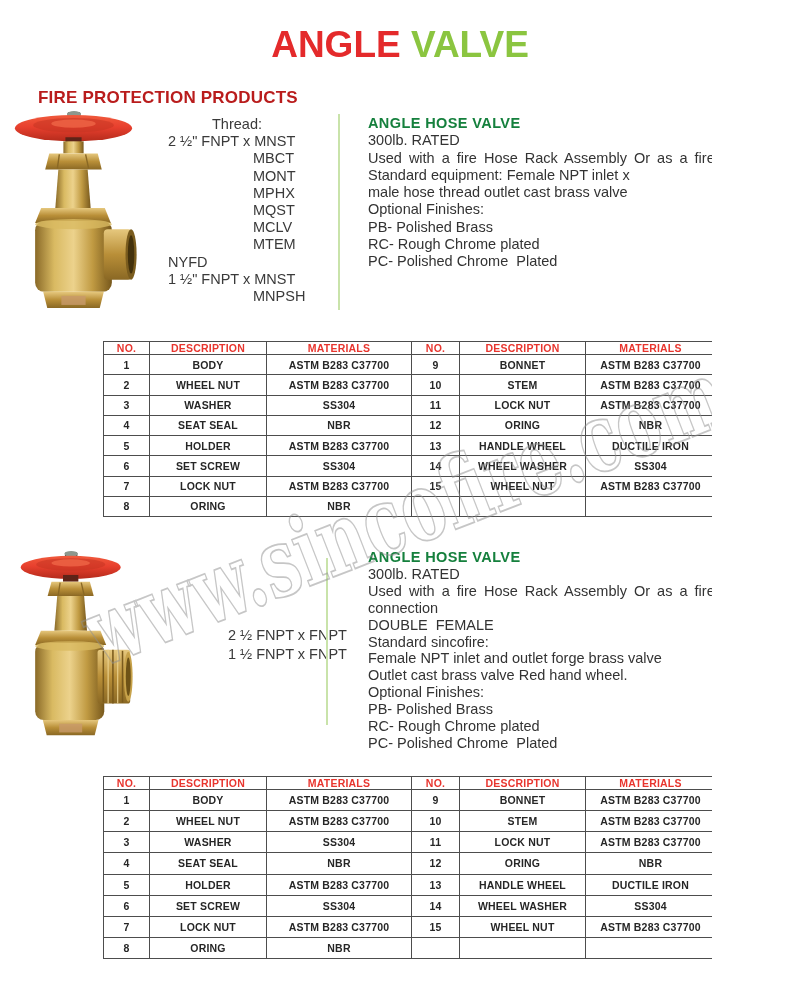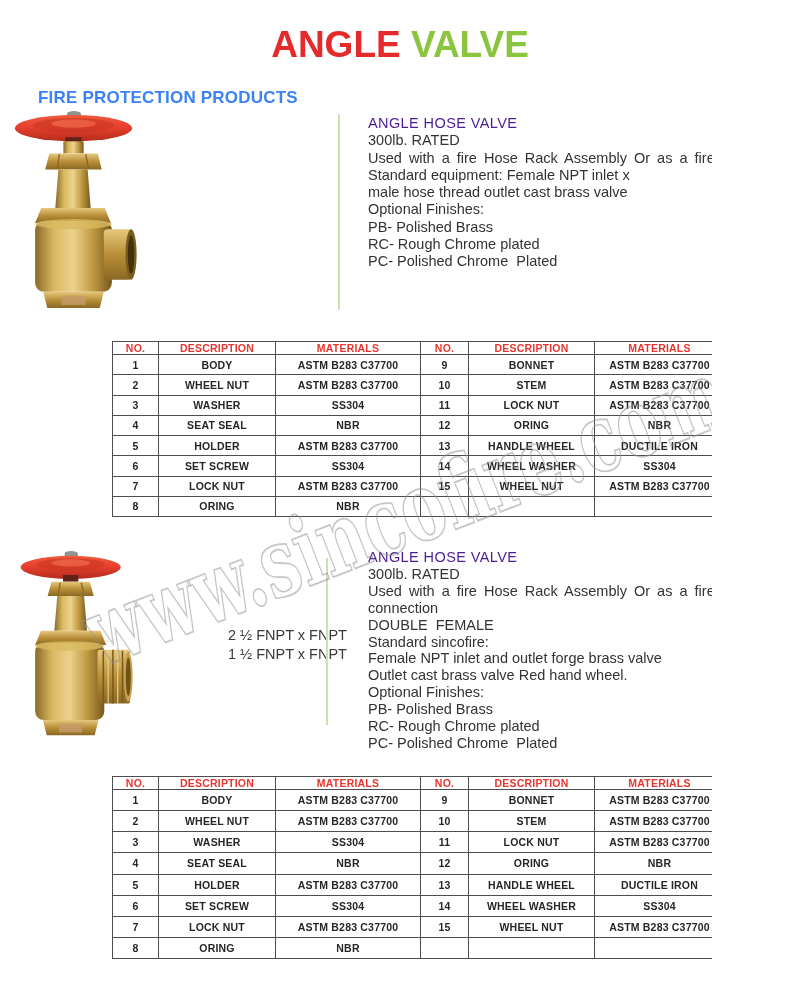--- a/index.html
+++ b/index.html
@@ -4,21 +4,21 @@
 <style>
   html,body{margin:0;padding:0;background:#fff;}
   .page{position:relative;width:712px;height:1000px;background:#fff;overflow:hidden;
         font-family:"Liberation Sans",sans-serif;color:#2e2e2e;}
 
   
   .title{position:absolute;top:24px;left:0;width:800px;text-align:center;
          font-size:37px;font-weight:bold;letter-spacing:0px;}
   .t-red{color:#e42a2b;}
   .t-green{color:#8bc540;}
-  .subtitle{position:absolute;left:38px;top:88px;font-size:17px;font-weight:bold;color:#3b82f6;letter-spacing:.2px;}
+  .subtitle{position:absolute;left:38px;top:88px;font-size:17px;font-weight:bold;color:#b91c1c;letter-spacing:.2px;}
 
   
   .valve{position:absolute;}
   .v1{left:10px;top:110px;width:128px;height:202px;}
   .v2{left:14px;top:550px;width:122px;height:192px;}
 
   
   .thread1{position:absolute;left:168px;top:116px;font-size:14.5px;line-height:17.2px;color:#3a3a3a;}
   .thread1 .tl{white-space:pre;}
   .thread1 .c{padding-left:44px;}
@@ -28,26 +28,26 @@
 
   
   .vdiv{position:absolute;width:2px;background:#c9e3aa;}
   .d1{left:338px;top:114px;height:196px;}
   .d2{left:326px;top:558px;height:167px;}
 
   
   .desc{position:absolute;left:368px;width:418px;font-size:14.5px;line-height:17.3px;color:#333;}
   .desc1{top:115px;}
   .desc2{top:549px;line-height:16.9px;}
-  .dh{font-weight:normal;color:#4c1d95;letter-spacing:.4px;white-space:pre;}
+  .dh{font-weight:bold;color:#15803d;letter-spacing:.4px;white-space:pre;}
   .dl{white-space:pre;}
   .wide{word-spacing:3px;}
 
   
-  .parts{position:absolute;left:112px;width:586px;border-collapse:collapse;table-layout:fixed;}
+  .parts{position:absolute;left:103px;width:586px;border-collapse:collapse;table-layout:fixed;}
   .t1{top:341px;height:176px;}
   .t2{top:776px;height:183px;}
   .parts th,.parts td{border:1px solid #4d4d4d;text-align:center;vertical-align:middle;
         font-size:10.5px;font-weight:bold;letter-spacing:.2px;padding:0 2px;overflow:hidden;}
   .parts th{color:#e8352e;}
   .parts td{color:#262626;}
   .parts th:nth-child(1),.parts td:nth-child(1){width:41px;}
   .parts th:nth-child(2),.parts td:nth-child(2){width:112px;}
   .parts th:nth-child(3),.parts td:nth-child(3){width:140px;}
   .parts th:nth-child(4),.parts td:nth-child(4){width:43px;}
@@ -103,20 +103,33 @@
     <polygon points="30,97 93,97 99,112 24,112" fill="url(#brassV)"></polygon>
     <rect x="24" y="110" width="76" height="70" rx="9" fill="url(#brassH)"></rect>
     <ellipse cx="62" cy="113" rx="38" ry="5" fill="#d9ba62" opacity="0.8"></ellipse>
     <rect x="92" y="118" width="28" height="50" rx="4" fill="url(#brassV)"></rect>
     <ellipse cx="119" cy="143" rx="5.5" ry="25" fill="#7a5c1e"></ellipse>
     <ellipse cx="119" cy="143" rx="3.2" ry="19" fill="#44320c"></ellipse>
     <polygon points="32,180 92,180 88,196 36,196" fill="url(#brassV)"></polygon>
     <rect x="50" y="184" width="24" height="9" fill="#c89a6a" opacity="0.8"></rect>
   </svg>
 
+  <div class="thread1">
+    <div class="tl c">Thread:</div>
+    <div class="tl">2 ½" FNPT x MNST</div>
+    <div class="tl i">MBCT</div>
+    <div class="tl i">MONT</div>
+    <div class="tl i">MPHX</div>
+    <div class="tl i">MQST</div>
+    <div class="tl i">MCLV</div>
+    <div class="tl i">MTEM</div>
+    <div class="tl">NYFD</div>
+    <div class="tl">1 ½" FNPT x MNST</div>
+    <div class="tl i">MNPSH</div>
+  </div>
 
   <div class="vdiv d1"></div>
 
   <div class="desc desc1">
     <div class="dh">ANGLE HOSE VALVE</div>
     <div class="dl">300lb. RATED</div>
     <div class="dl wide">Used with a fire Hose Rack Assembly Or as a fire Dept. outlet</div>
     <div class="dl">Standard equipment: Female NPT inlet x</div>
     <div class="dl">male hose thread outlet cast brass valve</div>
     <div class="dl">Optional Finishes:</div>

